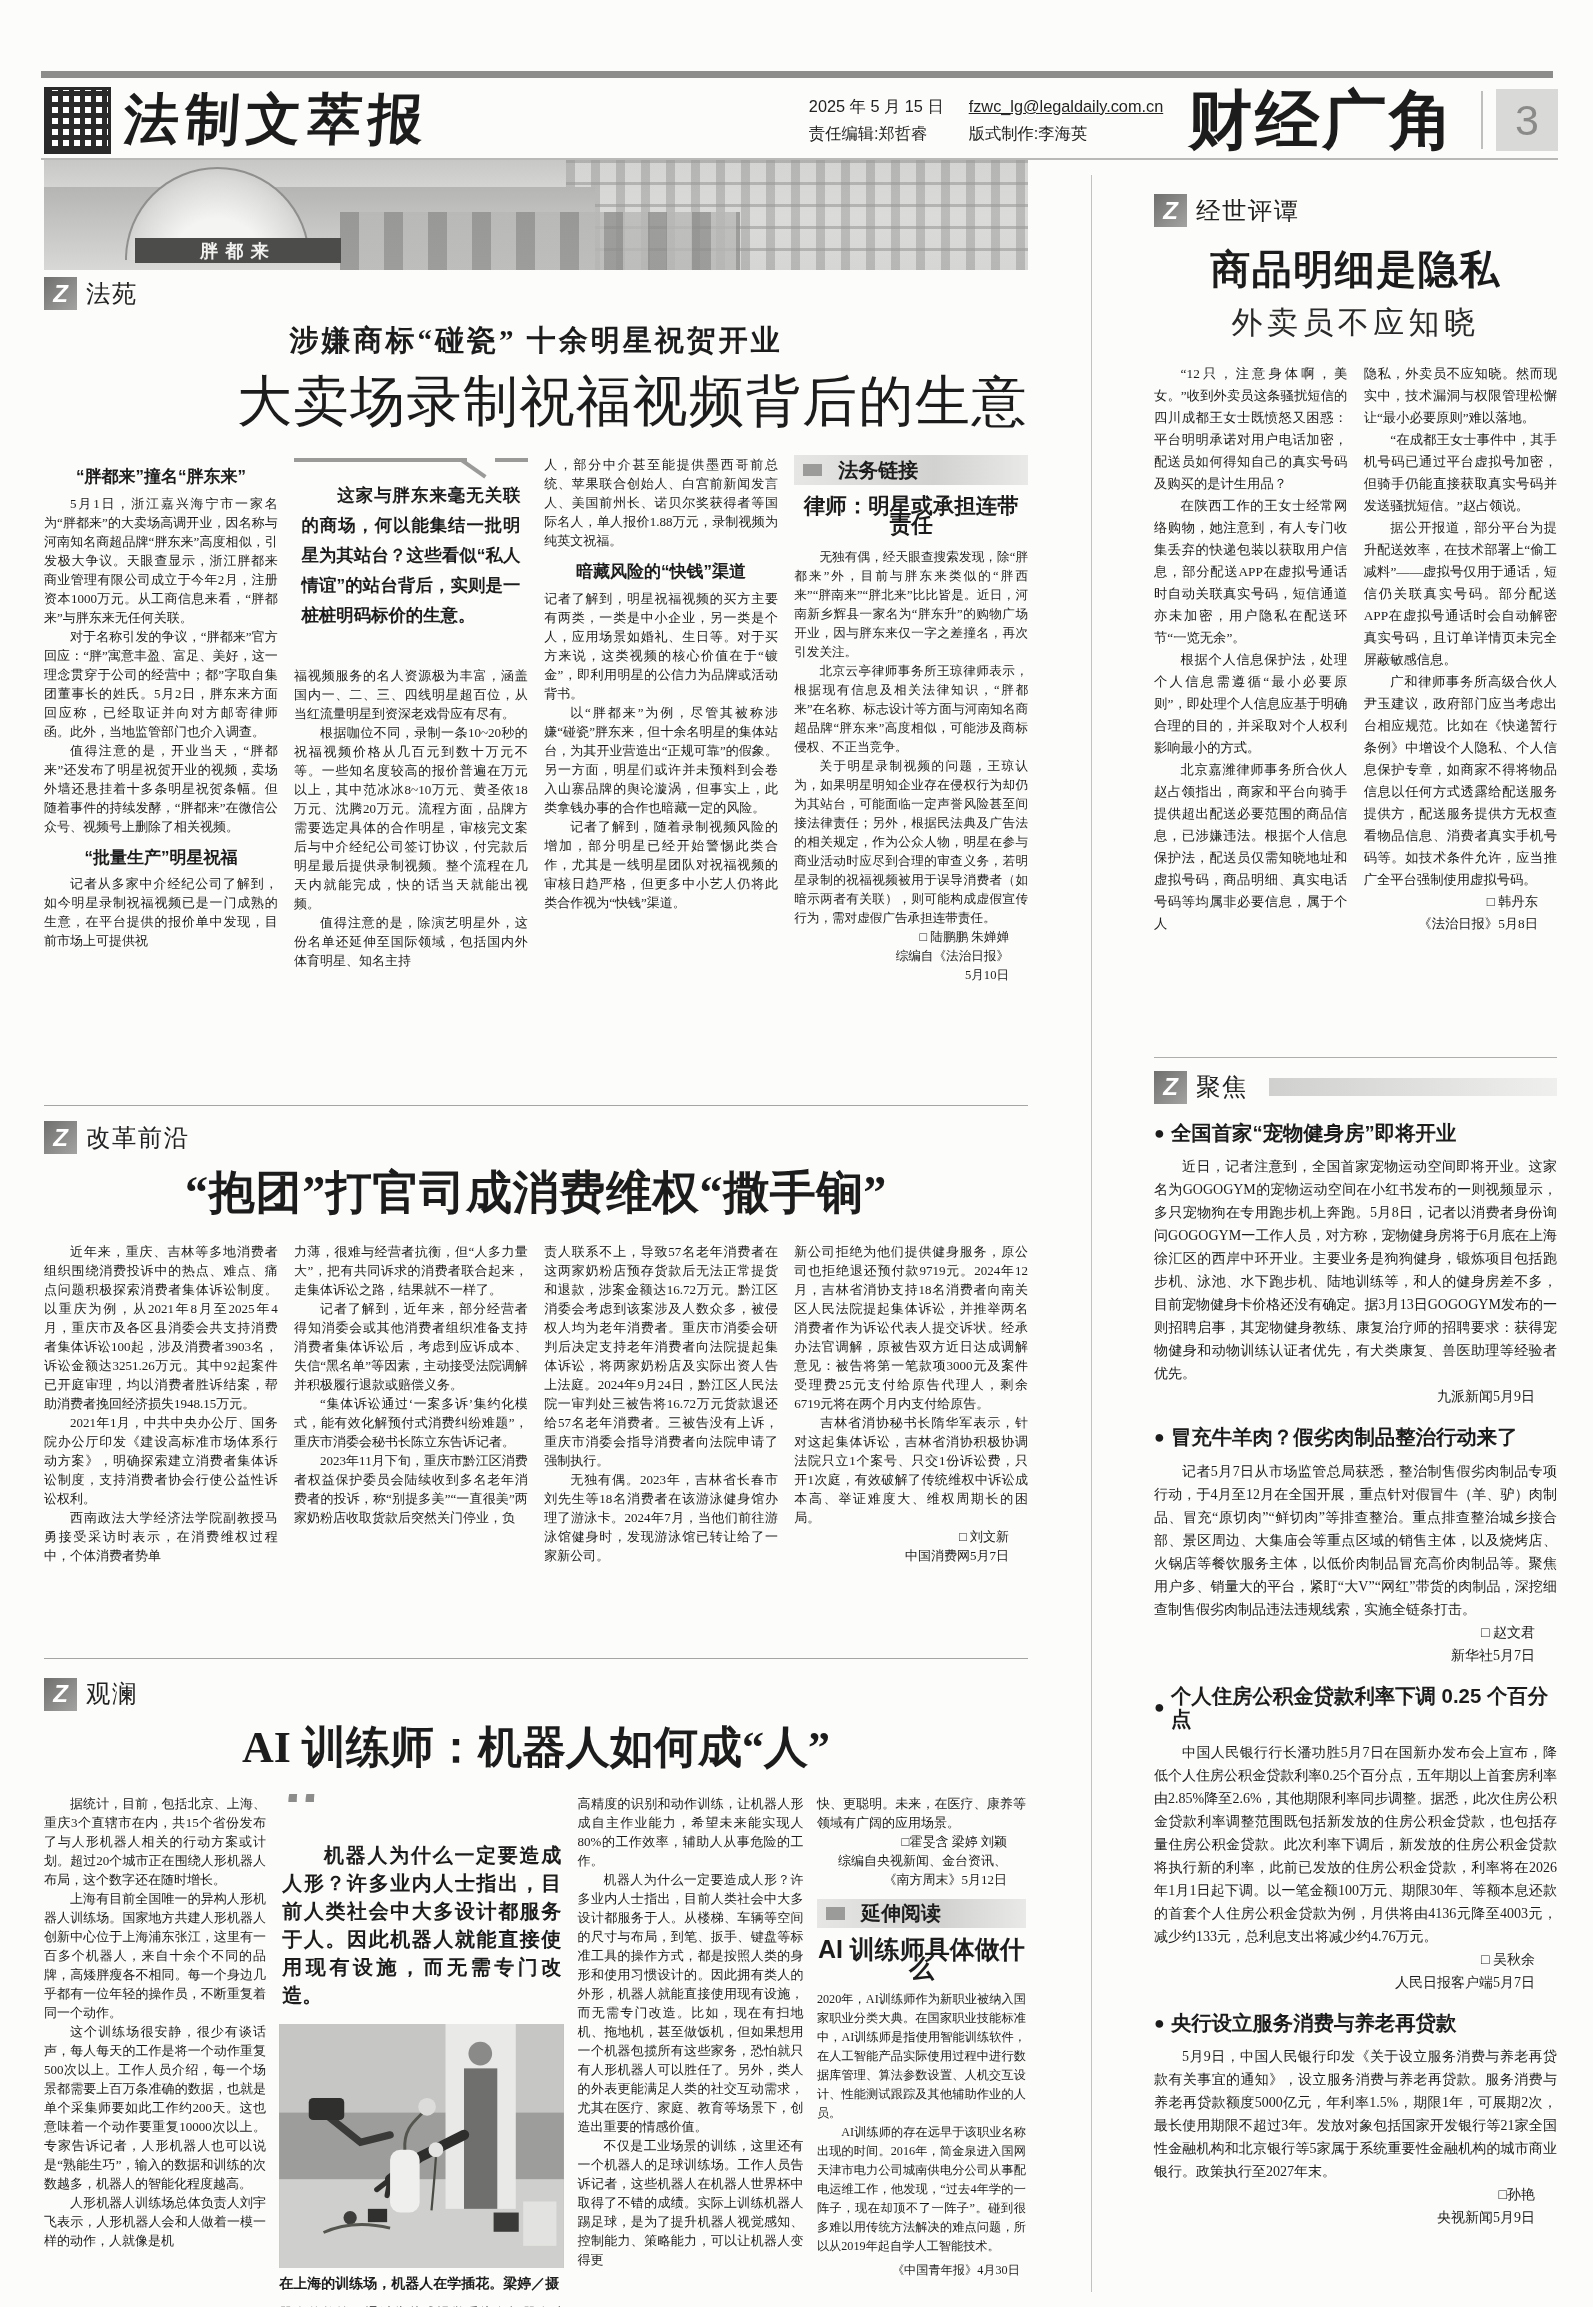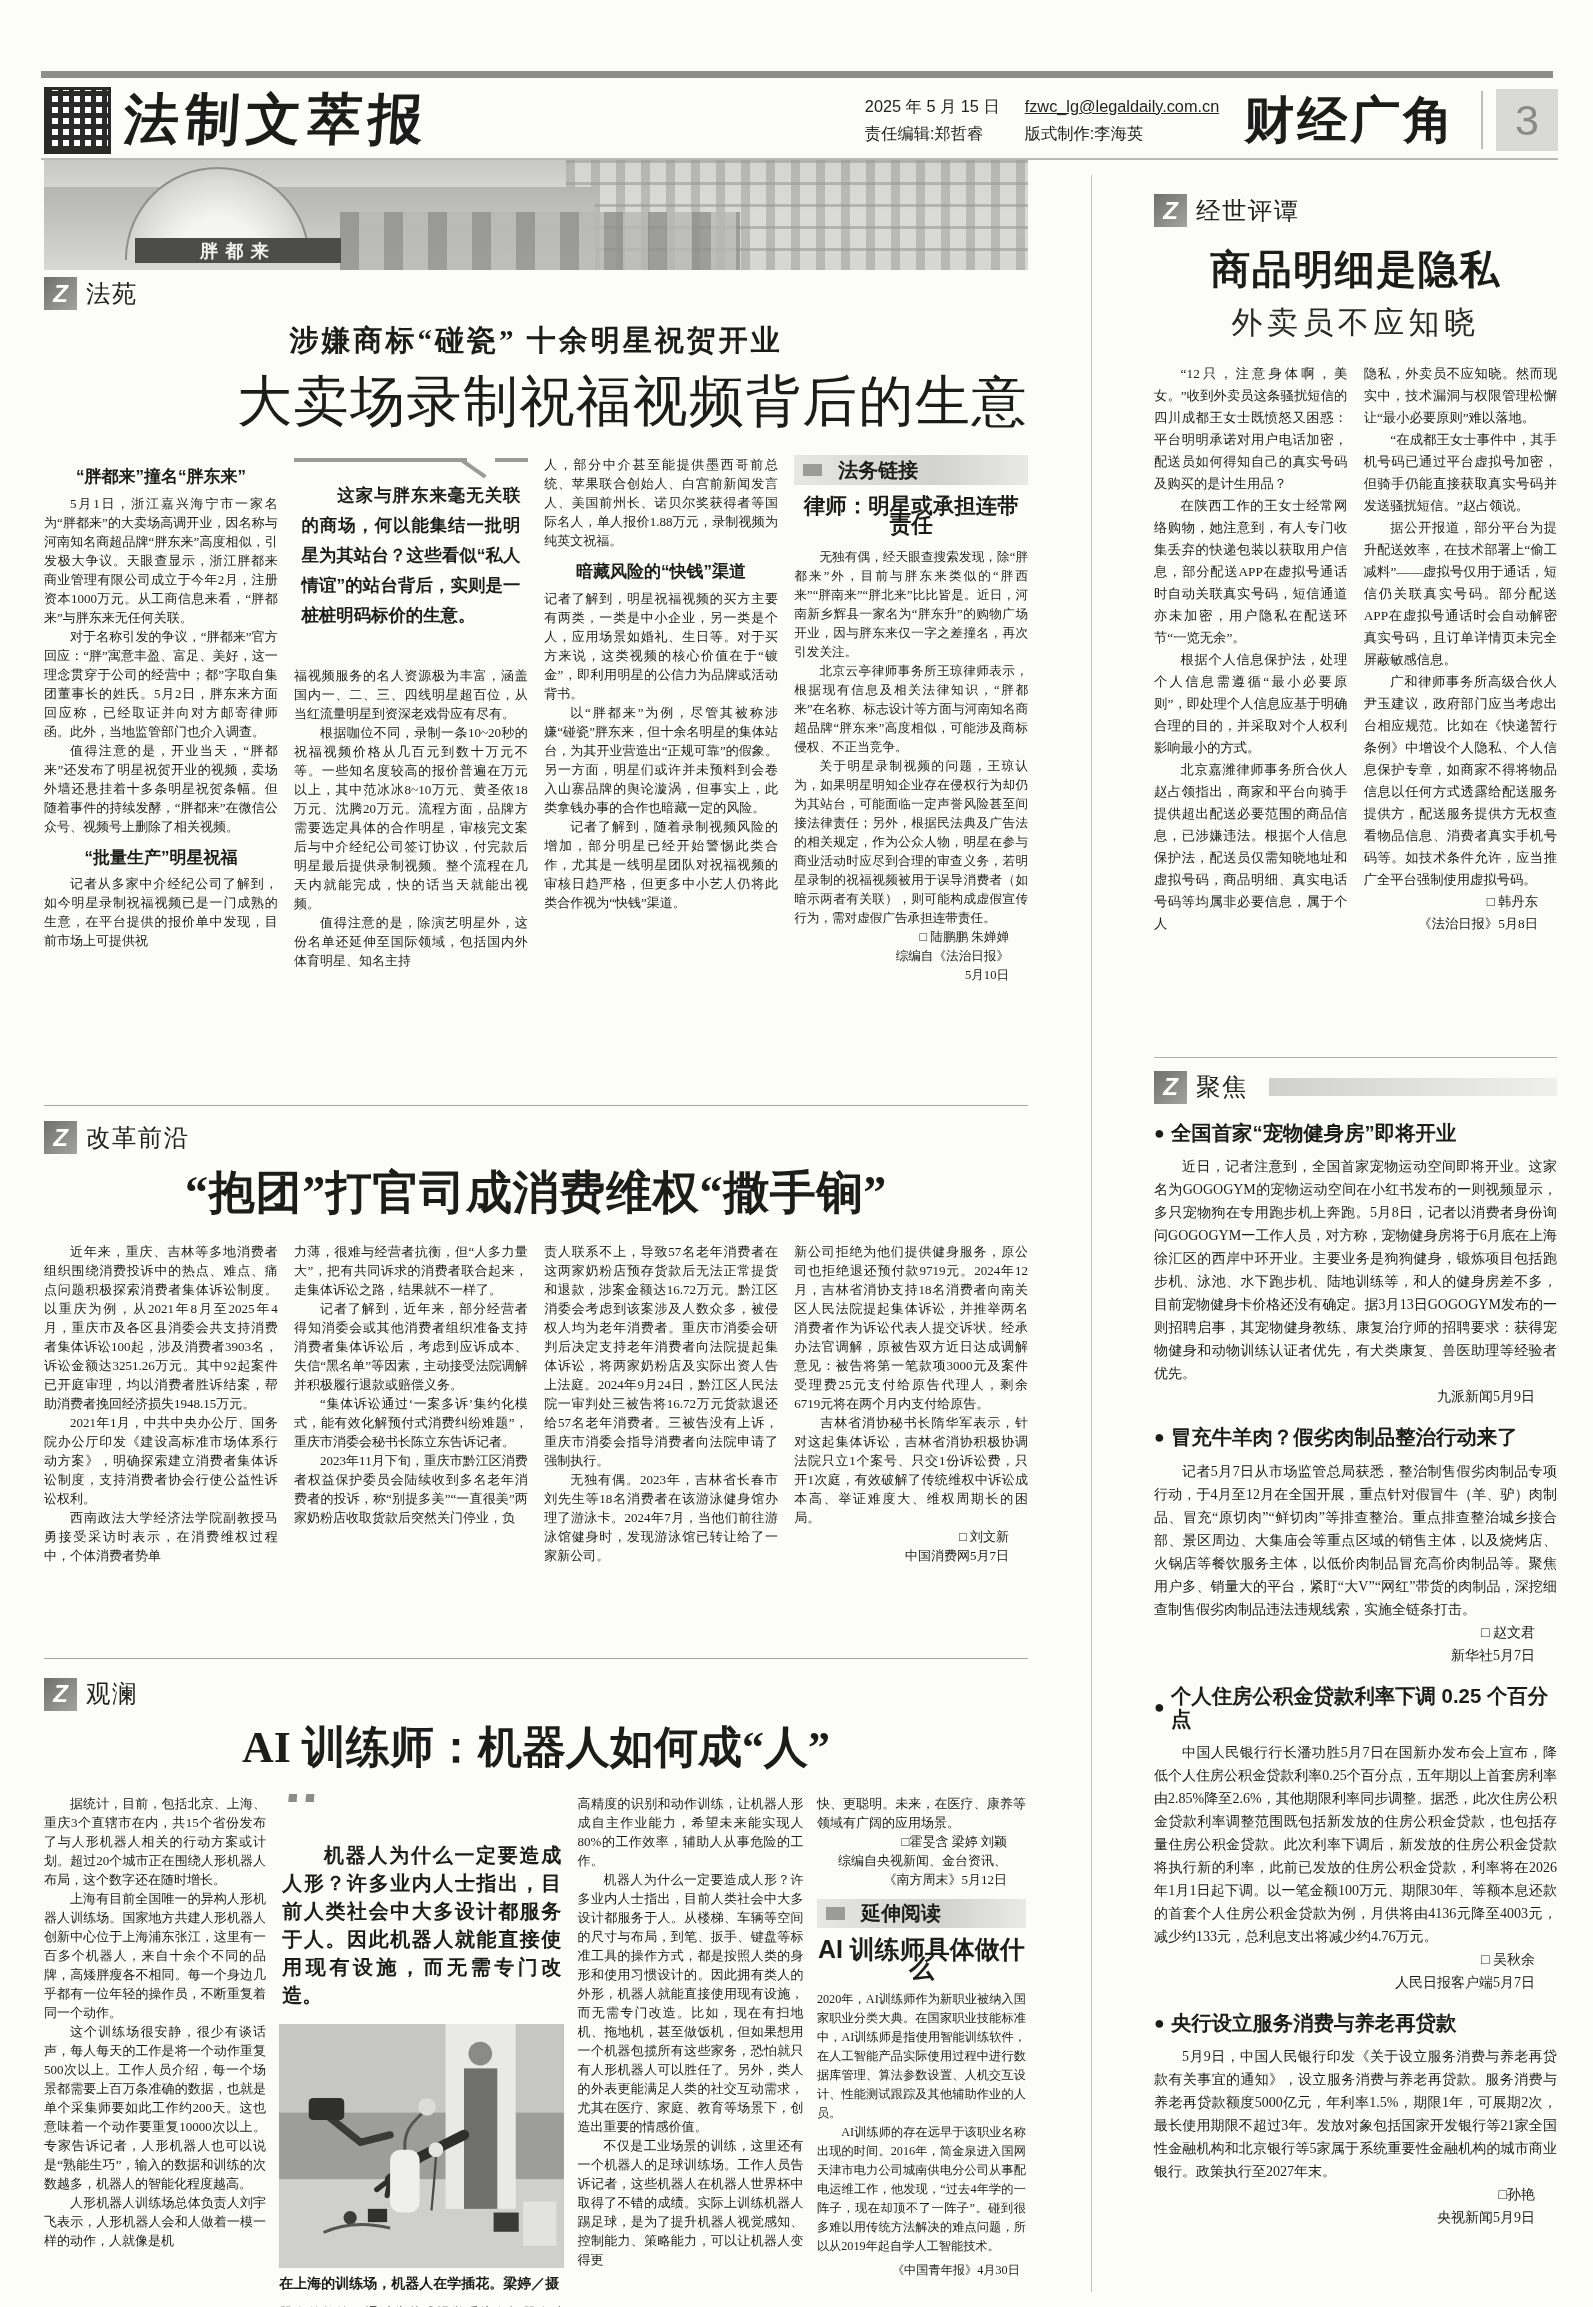--- a/index.html
+++ b/index.html
@@ -14,21 +14,21 @@
   
   .header { position:absolute; top:83px; left:44px; right:36px; height:74px; display:flex; justify-content:space-between; align-items:center; }
   .mast { display:flex; align-items:center; gap:13.3px; }
   .qr { width:67px; height:67px; border:3px solid #2a2a2a; background:
         repeating-linear-gradient(0deg,#2a2a2a 0 5.2px,transparent 5.2px 11px),
         repeating-linear-gradient(90deg,#2a2a2a 0 5.2px,#fff 5.2px 11px); }
   .mast-title { font-size:55px; font-weight:bold; letter-spacing:6px; transform:skewX(-4deg); font-family:"Liberation Serif",serif; }
   .meta { display:flex; align-items:center; gap:25px; }
   .meta-col { font-family:"Liberation Sans",sans-serif; font-size:16.3px; line-height:27px; color:#222; }
   .meta-email { text-decoration:underline; }
-  .sec-name { font-size:50px; font-weight:bold; font-family:Liberation Mono, monospace; letter-spacing:3px; }
+  .sec-name { font-size:64px; font-weight:bold; font-family:Liberation Mono, monospace; letter-spacing:3px; }
   .pageno-wrap { display:flex; align-items:center; gap:13.3px; }
   .pageno-bar { width:1.5px; height:58px; background:#bfbfbd; }
   .pageno { width:62px; height:62px; background:#d9d9d7; color:#8a8a88; font-size:43px;
             font-family:"Liberation Sans",sans-serif; display:flex; align-items:center; justify-content:center; }
   .headrule { position:absolute; top:158px; left:41px; right:36px; height:1.5px; background:#b9b9b7; }
 
   
   .content { position:absolute; top:160px; left:44px; right:36px; bottom:15px; display:flex; }
   .main { width:984px; }
   .gutter { width:126px; display:flex; justify-content:center; }

